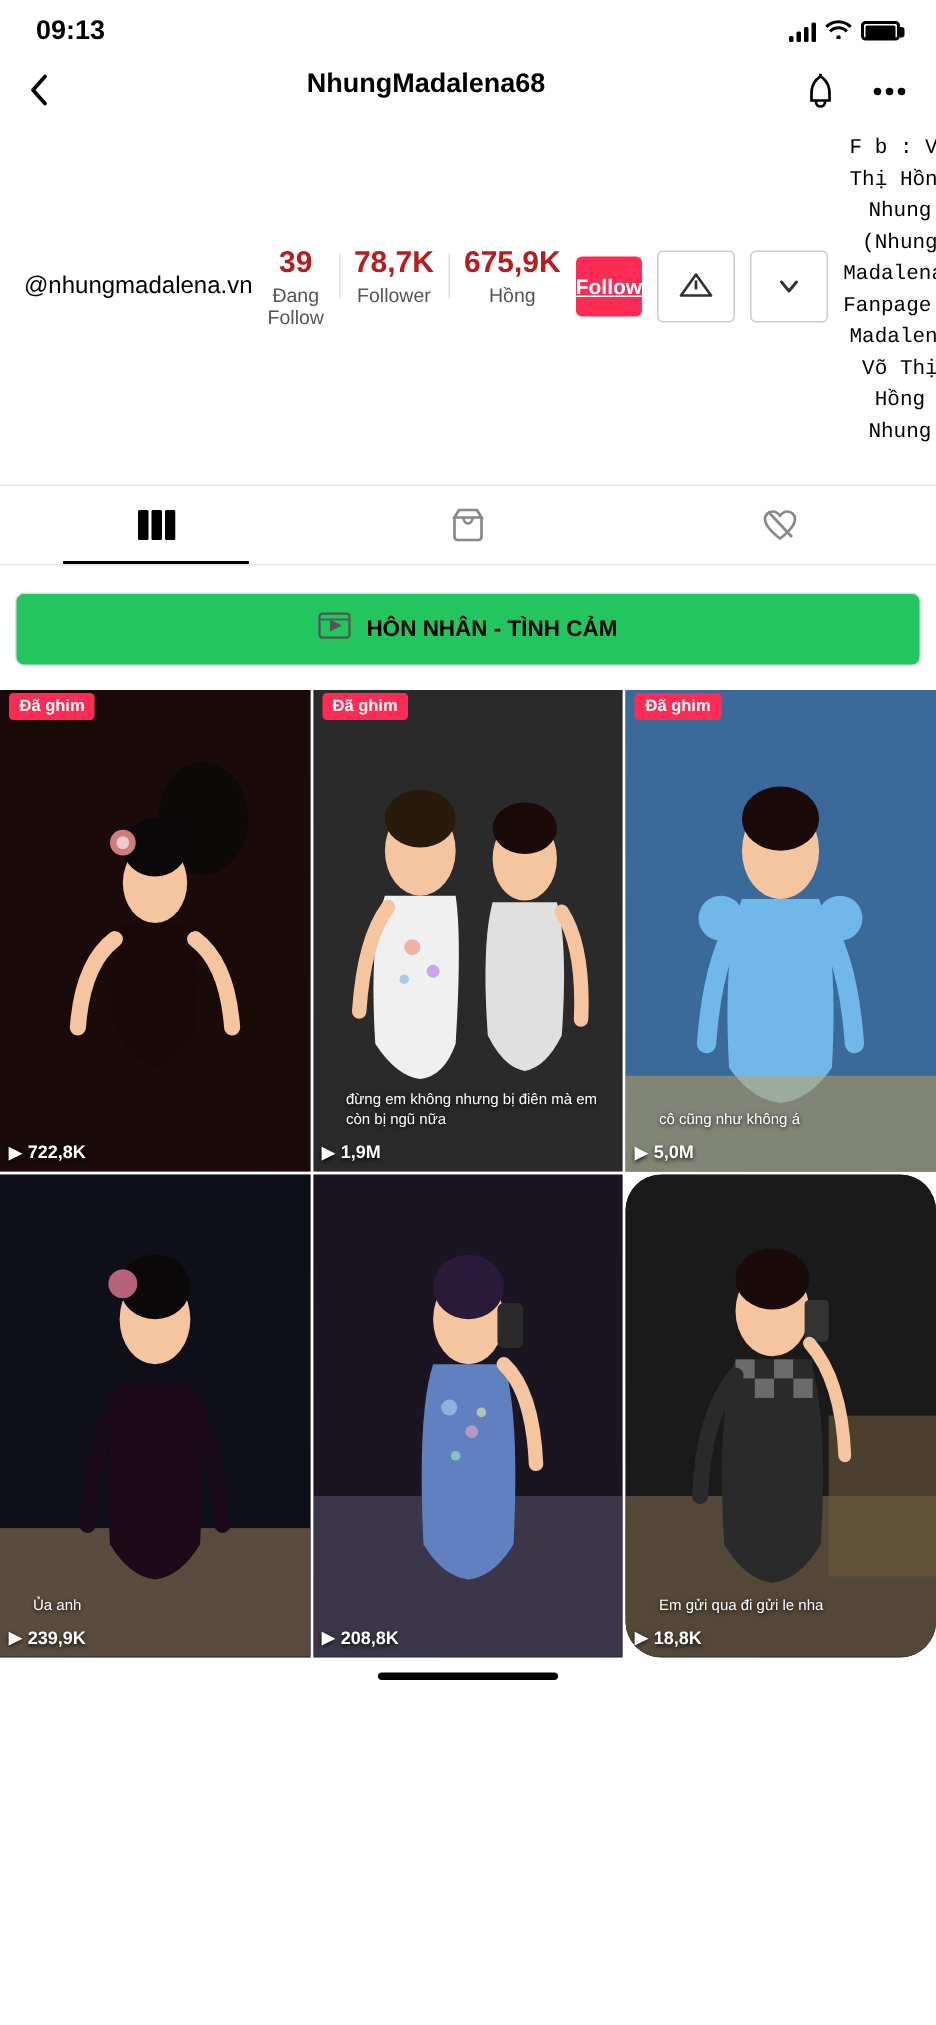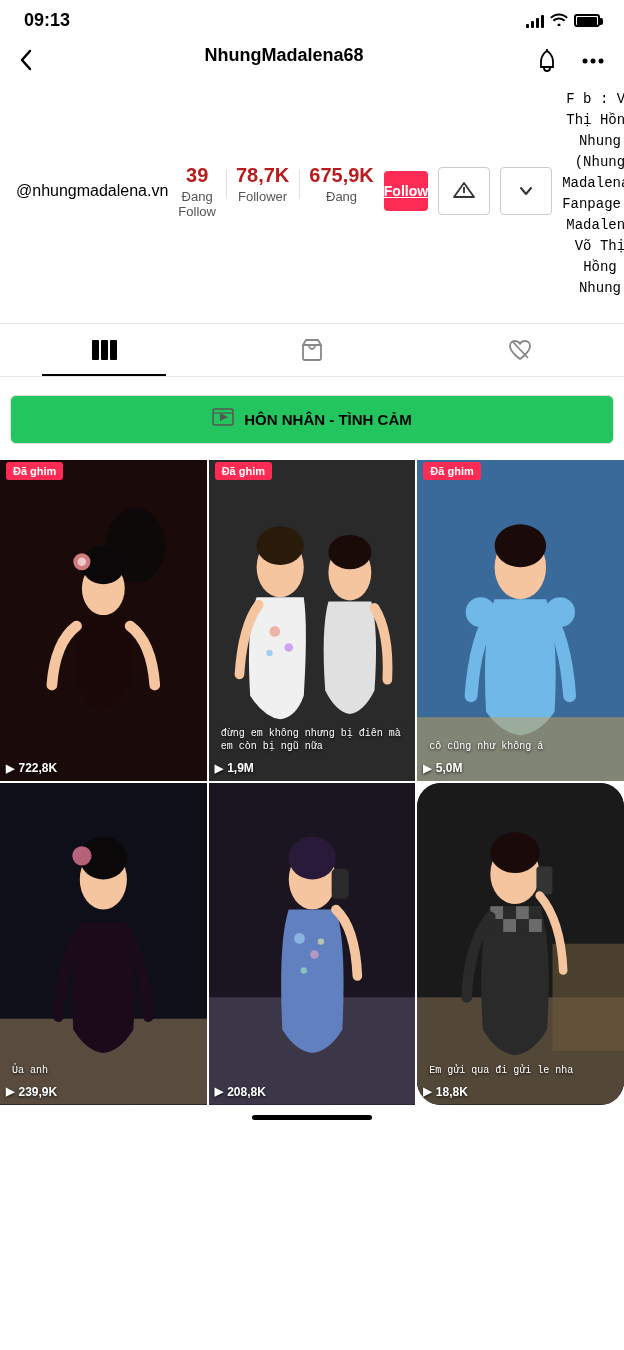--- a/index.html
+++ b/index.html
@@ -350,28 +350,27 @@
       inset: 0;
       display: flex;
       align-items: center;
       justify-content: center;
       overflow: hidden;
     }
 
     .caption-text {
       position: absolute;
       bottom: 28px;
-      left: 12px;
+      left: 22px;
       right: 6px;
       color: #fff;
       font-size: 10px;
       font-weight: 500;
       text-shadow: 0 1px 3px rgba(0,0,0,0.9);
       line-height: 1.3;
-      font-family: Liberation Mono, monospace;
     }
 
     
     .bottom-bar {
       display: flex;
       justify-content: center;
       padding: 10px 0 20px;
       background: #fff;
     }
     .bottom-indicator {
@@ -469,21 +468,21 @@
     <div class="stat-item">
       <span class="stat-num">39</span>
       <span class="stat-label">Đang Follow</span>
     </div>
     <div class="stat-item">
       <span class="stat-num">78,7K</span>
       <span class="stat-label">Follower</span>
     </div>
     <div class="stat-item">
       <span class="stat-num">675,9K</span>
-      <span class="stat-label">Đang</span>
+      <span class="stat-label">Hồng</span>
     </div>
   </div>
 
   <div class="action-row">
     <button class="follow-btn">Follow</button>
     <button class="icon-square-btn">
       <svg width="24" height="24" viewBox="0 0 24 24" fill="none">
         <polygon points="12,4 2,18 22,18" stroke="#333" stroke-width="1.8" fill="none" stroke-linejoin="round"></polygon>
         <line x1="12" y1="8" x2="12" y2="14" stroke="#333" stroke-width="1.8"></line>
       </svg>

